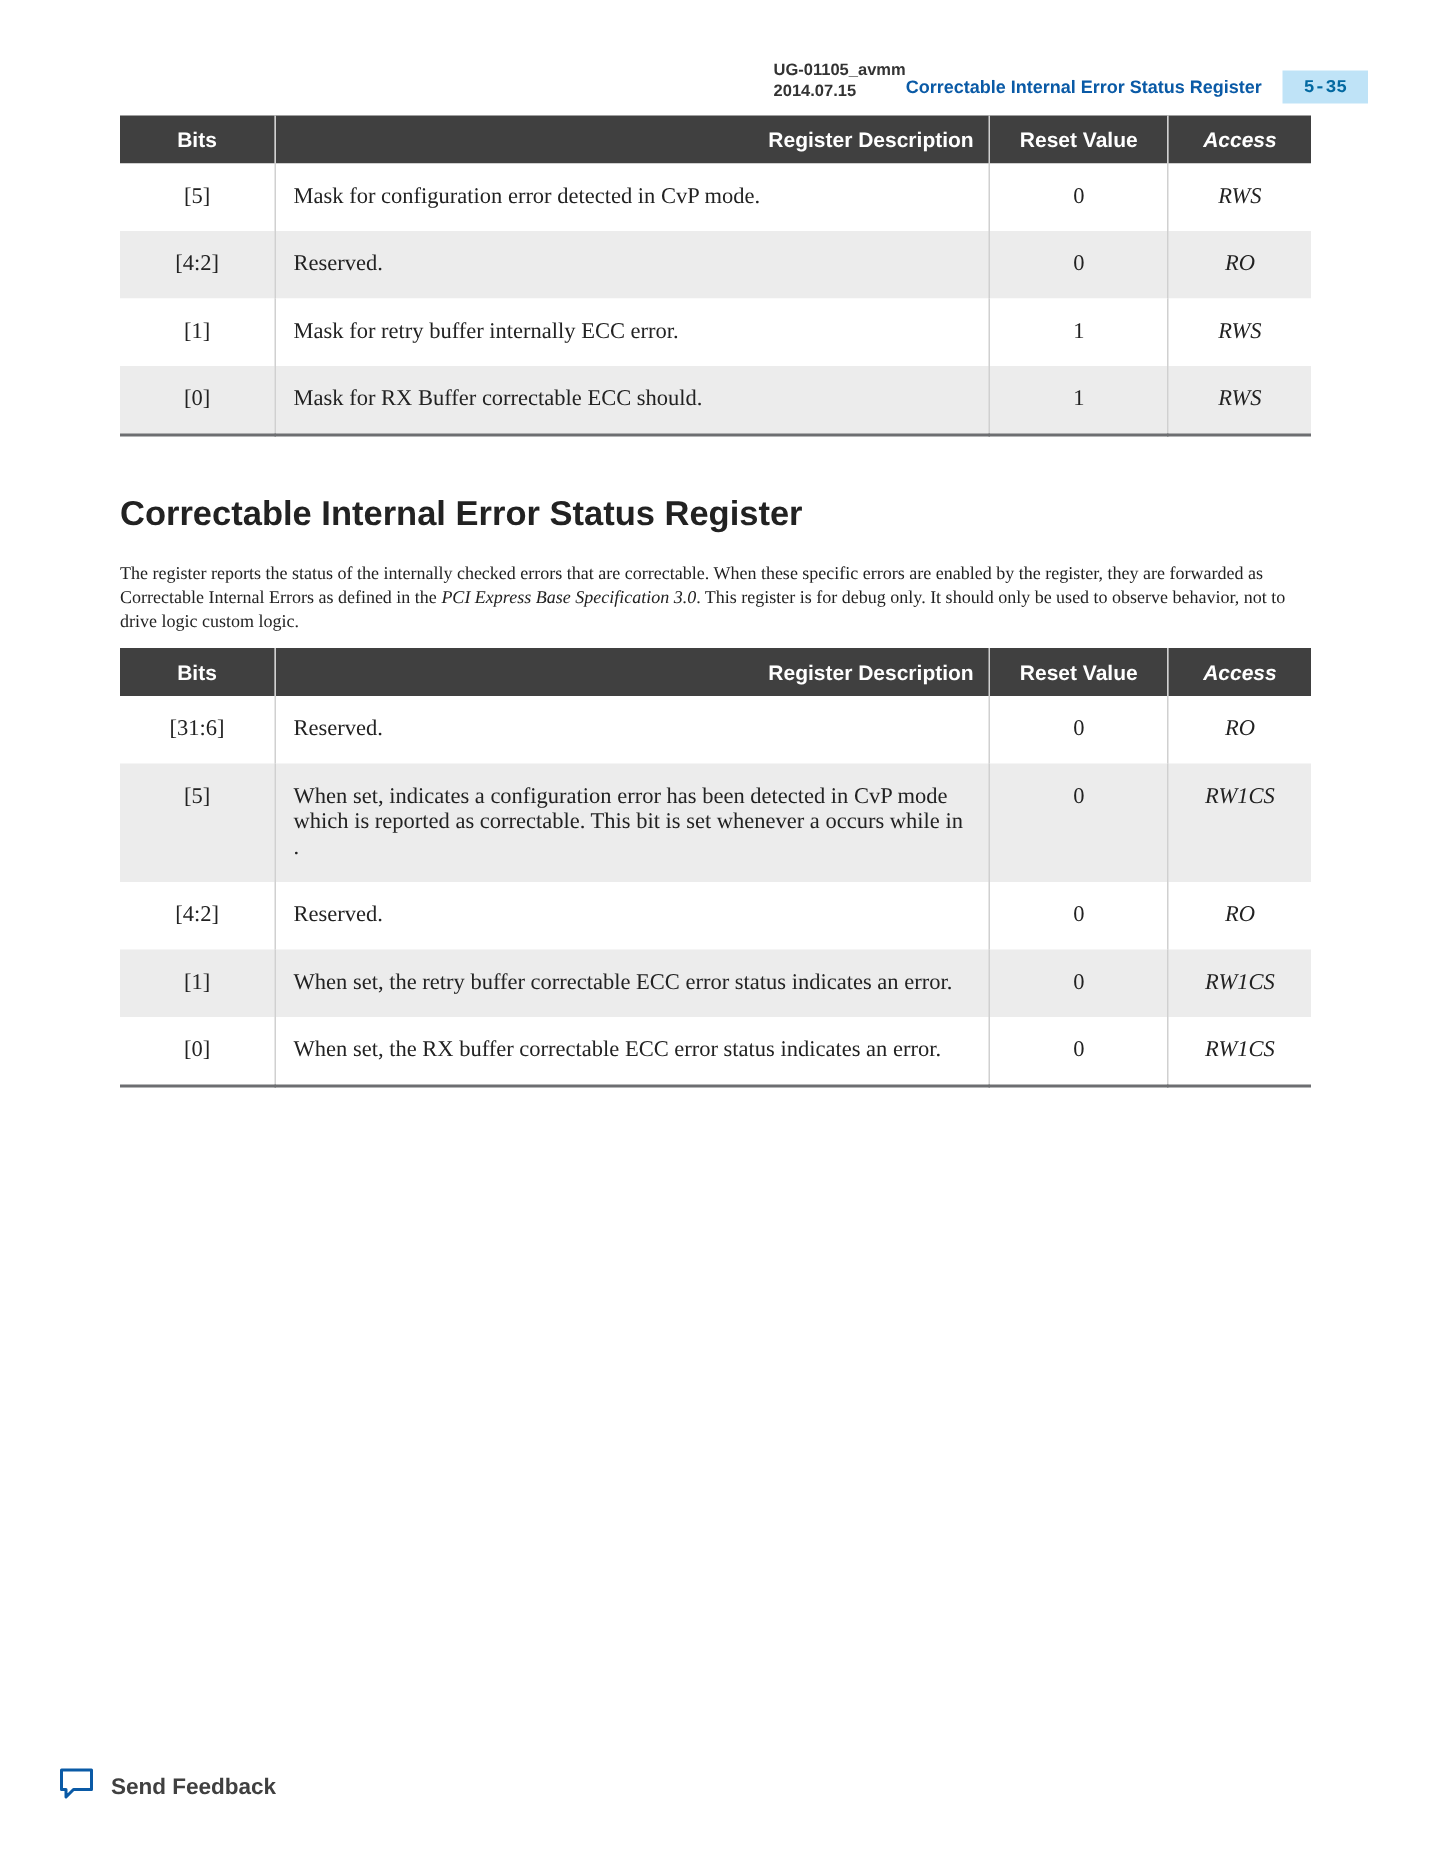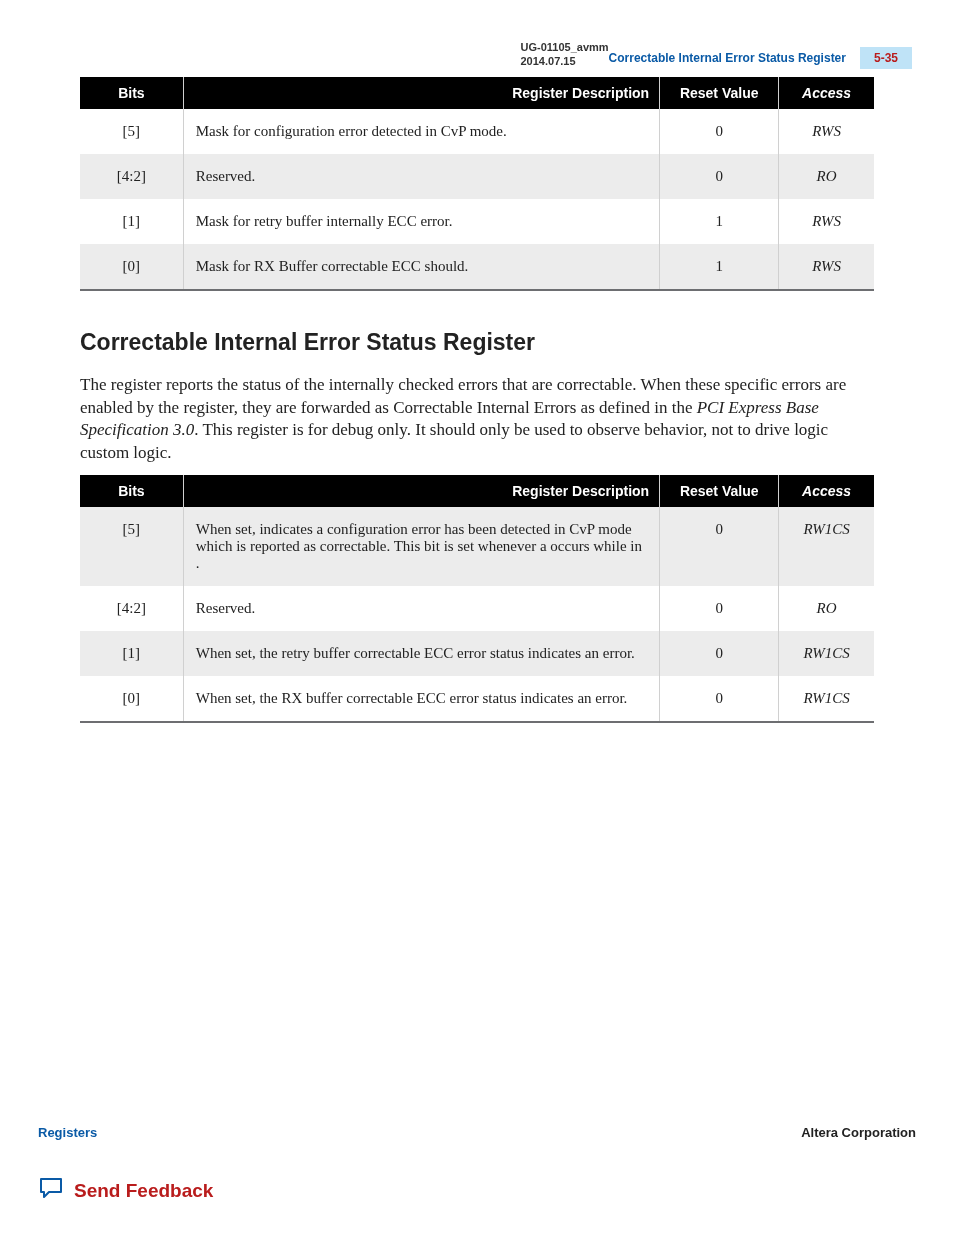--- a/index.html
+++ b/index.html
@@ -10,41 +10,41 @@
     height: 1235px;
     font-family: "Segoe UI", "Helvetica Neue", Arial, sans-serif;
     color: #222;
     position: relative;
     background: #fff;
   }
   .topbar { display: flex; justify-content: flex-end; align-items: flex-end; padding: 0 4px 8px 4px; }
   .topleft { font-size: 11px; font-weight: 700; color: #333; line-height: 1.3; }
   .topright { display: flex; align-items: center; }
   .toptitle { font-size: 12px; font-weight: 700; color: #0a5aa6; margin-right: 14px; }
-  .pagenum { font-size: 12px; font-weight: 700; color: #b91c1c; background: #bfe3f7; padding: 4px 14px; }
+  .pagenum { font-size: 12px; font-weight: 700; color: #0369a1; background: #bfe3f7; padding: 4px 14px; font-family: Liberation Mono, monospace; }
   .content { padding: 0 42px; }
   table.reg { width: 100%; border-collapse: collapse; font-size: 14.5px; }
-  table.reg th { background: #000000; color: #fff; font-weight: 700; padding: 8px 10px; text-align: center; font-size: 14px; }
+  table.reg th { background: #404040; color: #fff; font-weight: 700; padding: 8px 10px; text-align: center; font-size: 14px; }
   table.reg th.desc { text-align: right; }
   table.reg td { padding: 14px 12px; vertical-align: top; font-family: Georgia, "Times New Roman", serif; font-size: 15px; }
   table.reg td.c { text-align: center; }
   table.reg tr.odd td { background: #fff; }
   table.reg tr.even td { background: #ececec; }
   table.reg { border-bottom: 2px solid #6d6e71; }
   table.reg td, table.reg th { border-right: 1px solid #d0d0d0; }
   table.reg td:last-child, table.reg th:last-child { border-right: none; font-style: italic; }
   h1.sect { font-family: "Segoe UI", "Helvetica Neue", Arial, sans-serif; font-weight: 700; font-size: 23px; color: #222; margin: 38px 0 18px 0; }
   .tablecap { font-family: "Segoe UI", "Helvetica Neue", Arial, sans-serif; font-weight: 700; font-size: 15px; margin: 0 0 14px 0; }
-  p.body { font-family: Georgia, "Times New Roman", serif; font-size: 17px; line-height: 1.35; margin: 0 0 10px 0; }
+  p.body { font-family: Georgia, "Times New Roman", serif; font-size: 12px; line-height: 1.35; margin: 0 0 10px 0; }
   p.body em { font-style: italic; }
   .footer { position: absolute; left: 38px; right: 38px; bottom: 30px; }
   .footrow { display: flex; justify-content: space-between; font-size: 13px; font-weight: 700; }
   .footleft { color: #0a5aa6; }
   .footright { color: #222; }
-  .feedback { display: flex; align-items: center; margin-top: 36px; color: #b91c1c; font-size: 19px; font-weight: 700; }
+  .feedback { display: flex; align-items: center; margin-top: 36px; color: #404040; font-size: 15px; font-weight: 700; }
   .feedback svg { margin-right: 10px; }
   .col-bits { width: 13%; }
   .col-reset { width: 15%; }
   .col-access { width: 12%; }
 </style>
 </head>
 <body>
 
 <div class="topbar">
   <div class="topleft">
@@ -120,20 +120,26 @@
       </colgroup>
     <thead>
       <tr>
         <th>Bits</th>
         <th class="desc">Register Description</th>
         <th>Reset Value</th>
         <th>Access</th>
       </tr>
     </thead>
     <tbody>
+      <tr class="odd">
+        <td class="c">[31:6]</td>
+        <td>Reserved.</td>
+        <td class="c">0</td>
+        <td class="c">RO</td>
+      </tr>
       <tr class="even">
         <td class="c">[5]</td>
         <td>When set, indicates a configuration error has been detected in CvP mode which is reported as correctable. This bit is set whenever a                                    occurs while in                     .</td>
         <td class="c">0</td>
         <td class="c">RW1CS</td>
       </tr>
       <tr class="odd">
         <td class="c">[4:2]</td>
         <td>Reserved.</td>
         <td class="c">0</td>
@@ -150,24 +156,20 @@
         <td>When set, the RX buffer correctable ECC error status indicates an error.</td>
         <td class="c">0</td>
         <td class="c">RW1CS</td>
       </tr>
     </tbody>
   </table>
 
 </div>
 
 <div class="footer">
-  <div class="footrow">
-    <span class="footleft">Registers</span>
-    <span class="footright">Altera Corporation</span>
-  </div>
   <div class="feedback">
     <span>
       <svg width="26" height="24" viewBox="0 0 26 24" fill="none" stroke="#0a5aa6" stroke-width="2">
         <path d="M3 3 h20 v13 h-12 l-5 5 v-5 h-3 z" stroke-linejoin="round"></path>
       </svg>
     </span>
     <span>Send Feedback</span>
   </div>
 </div>
 

